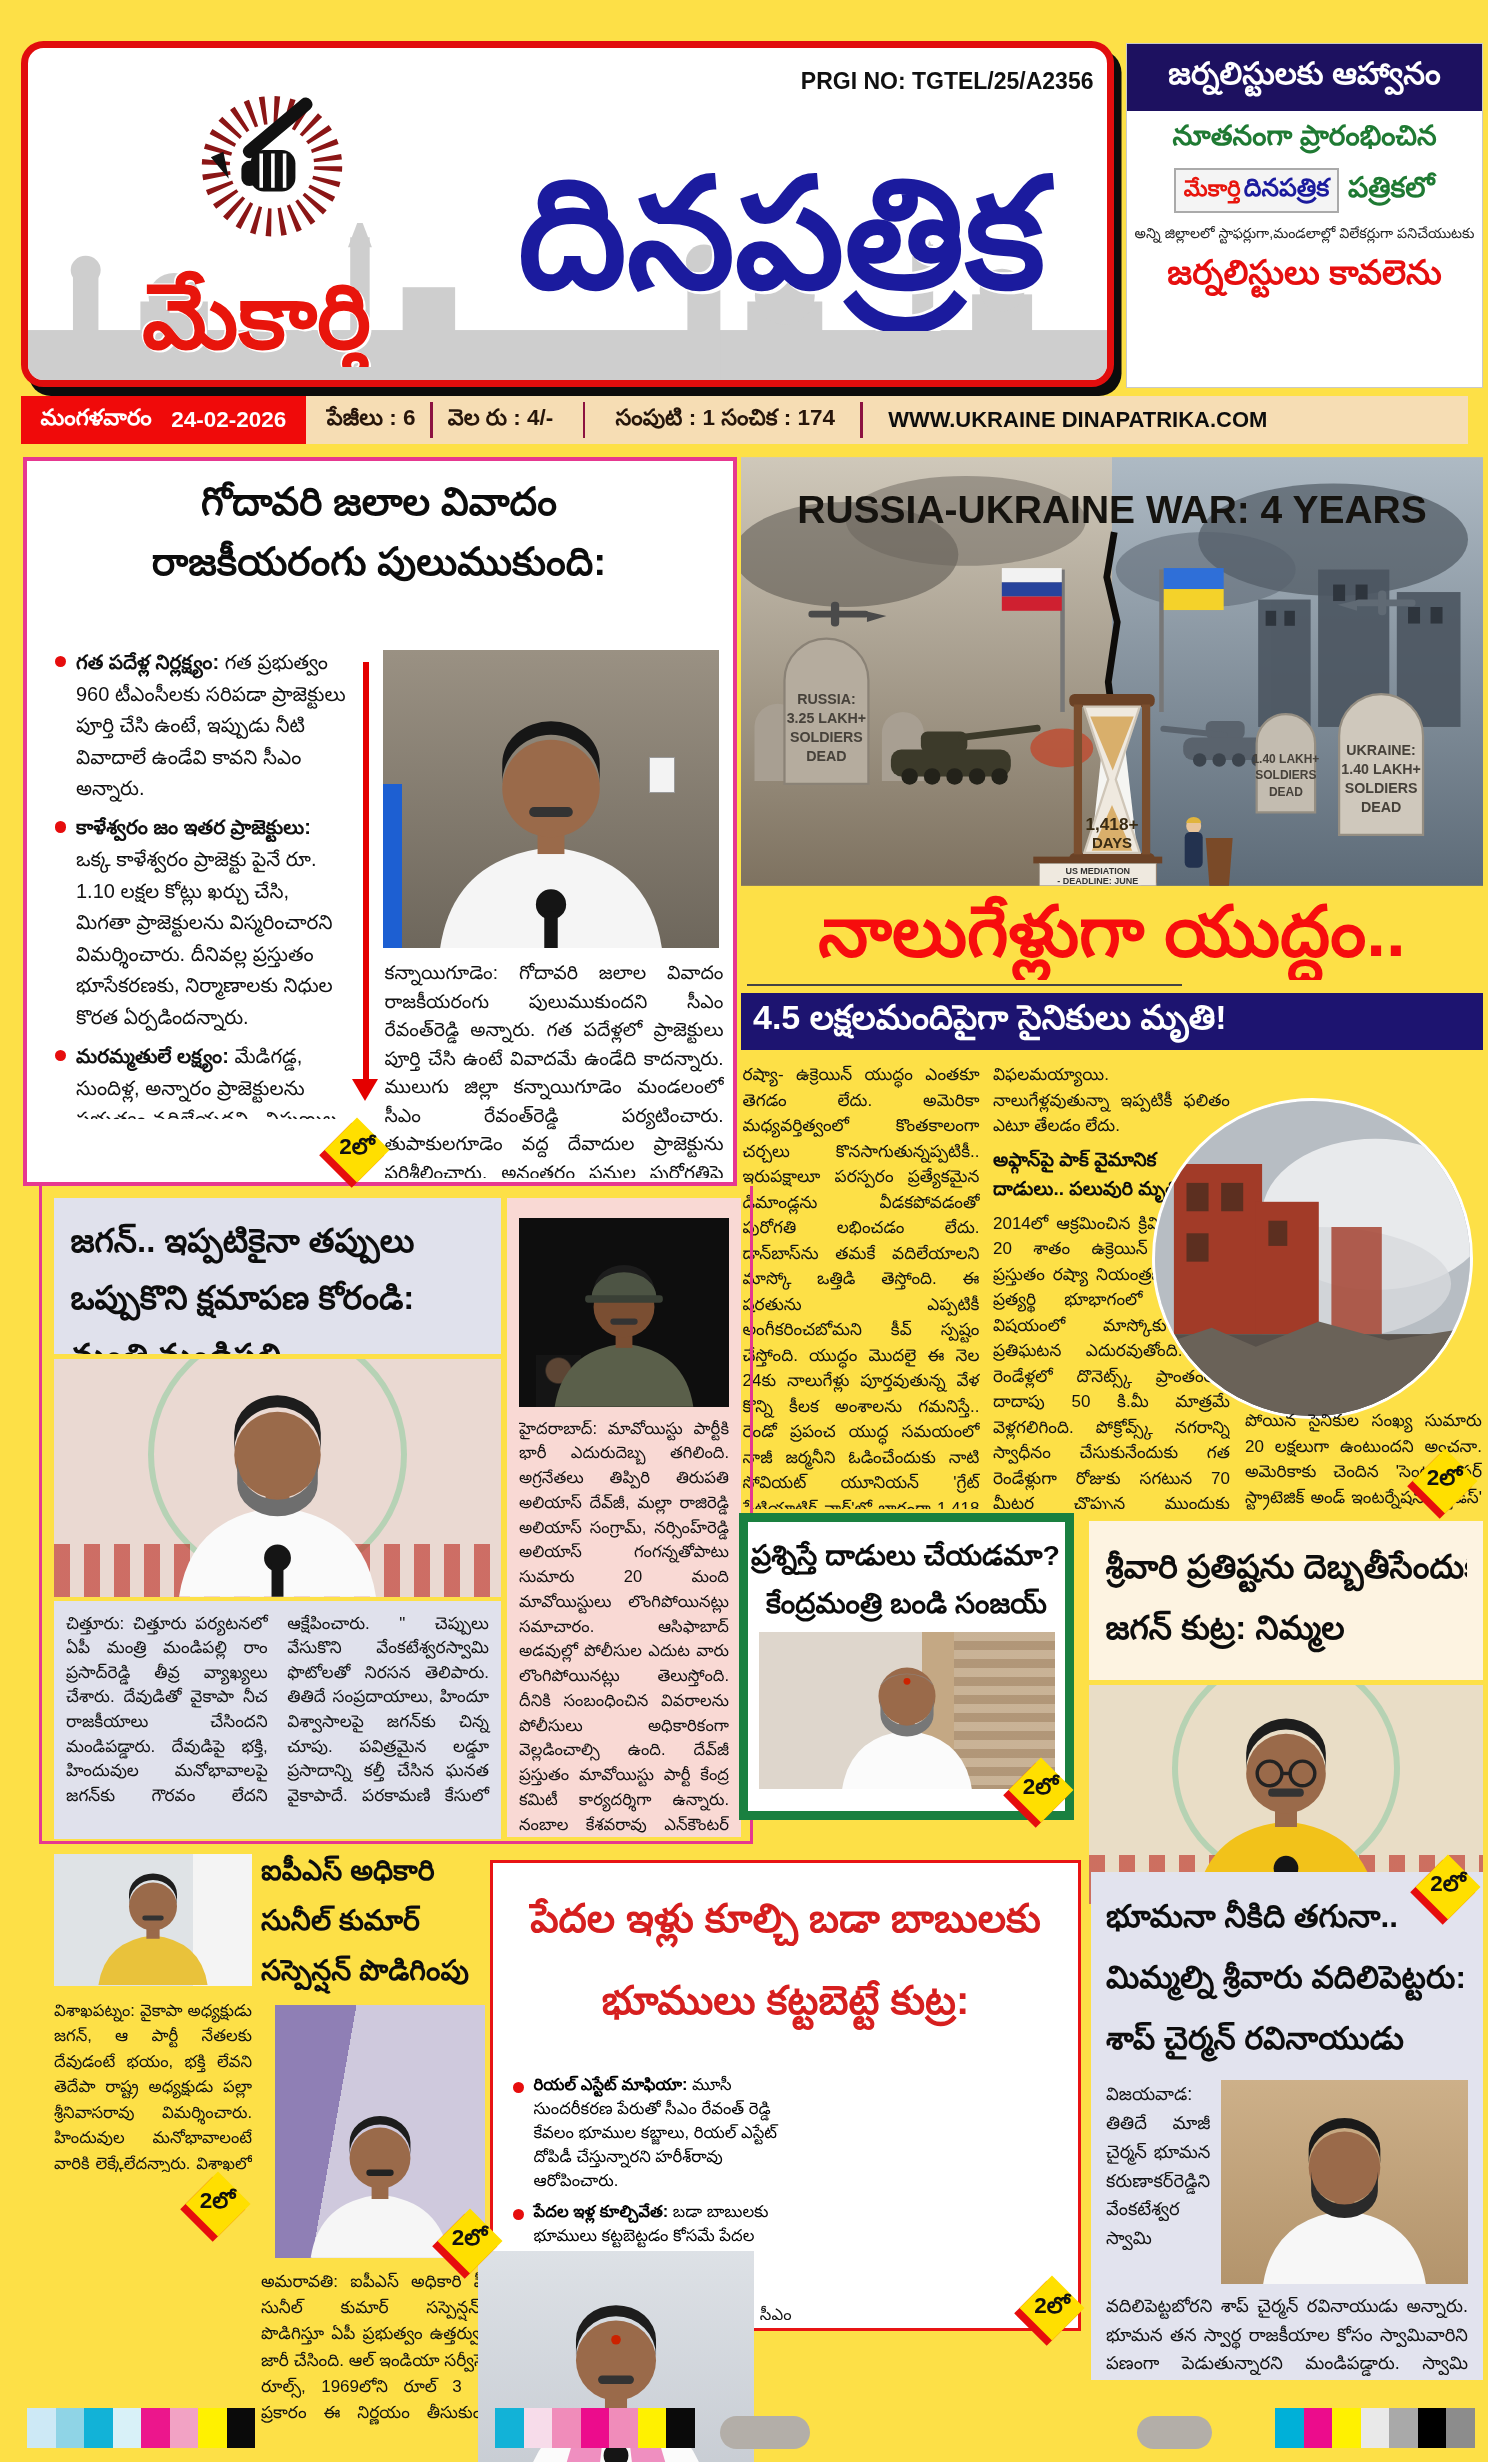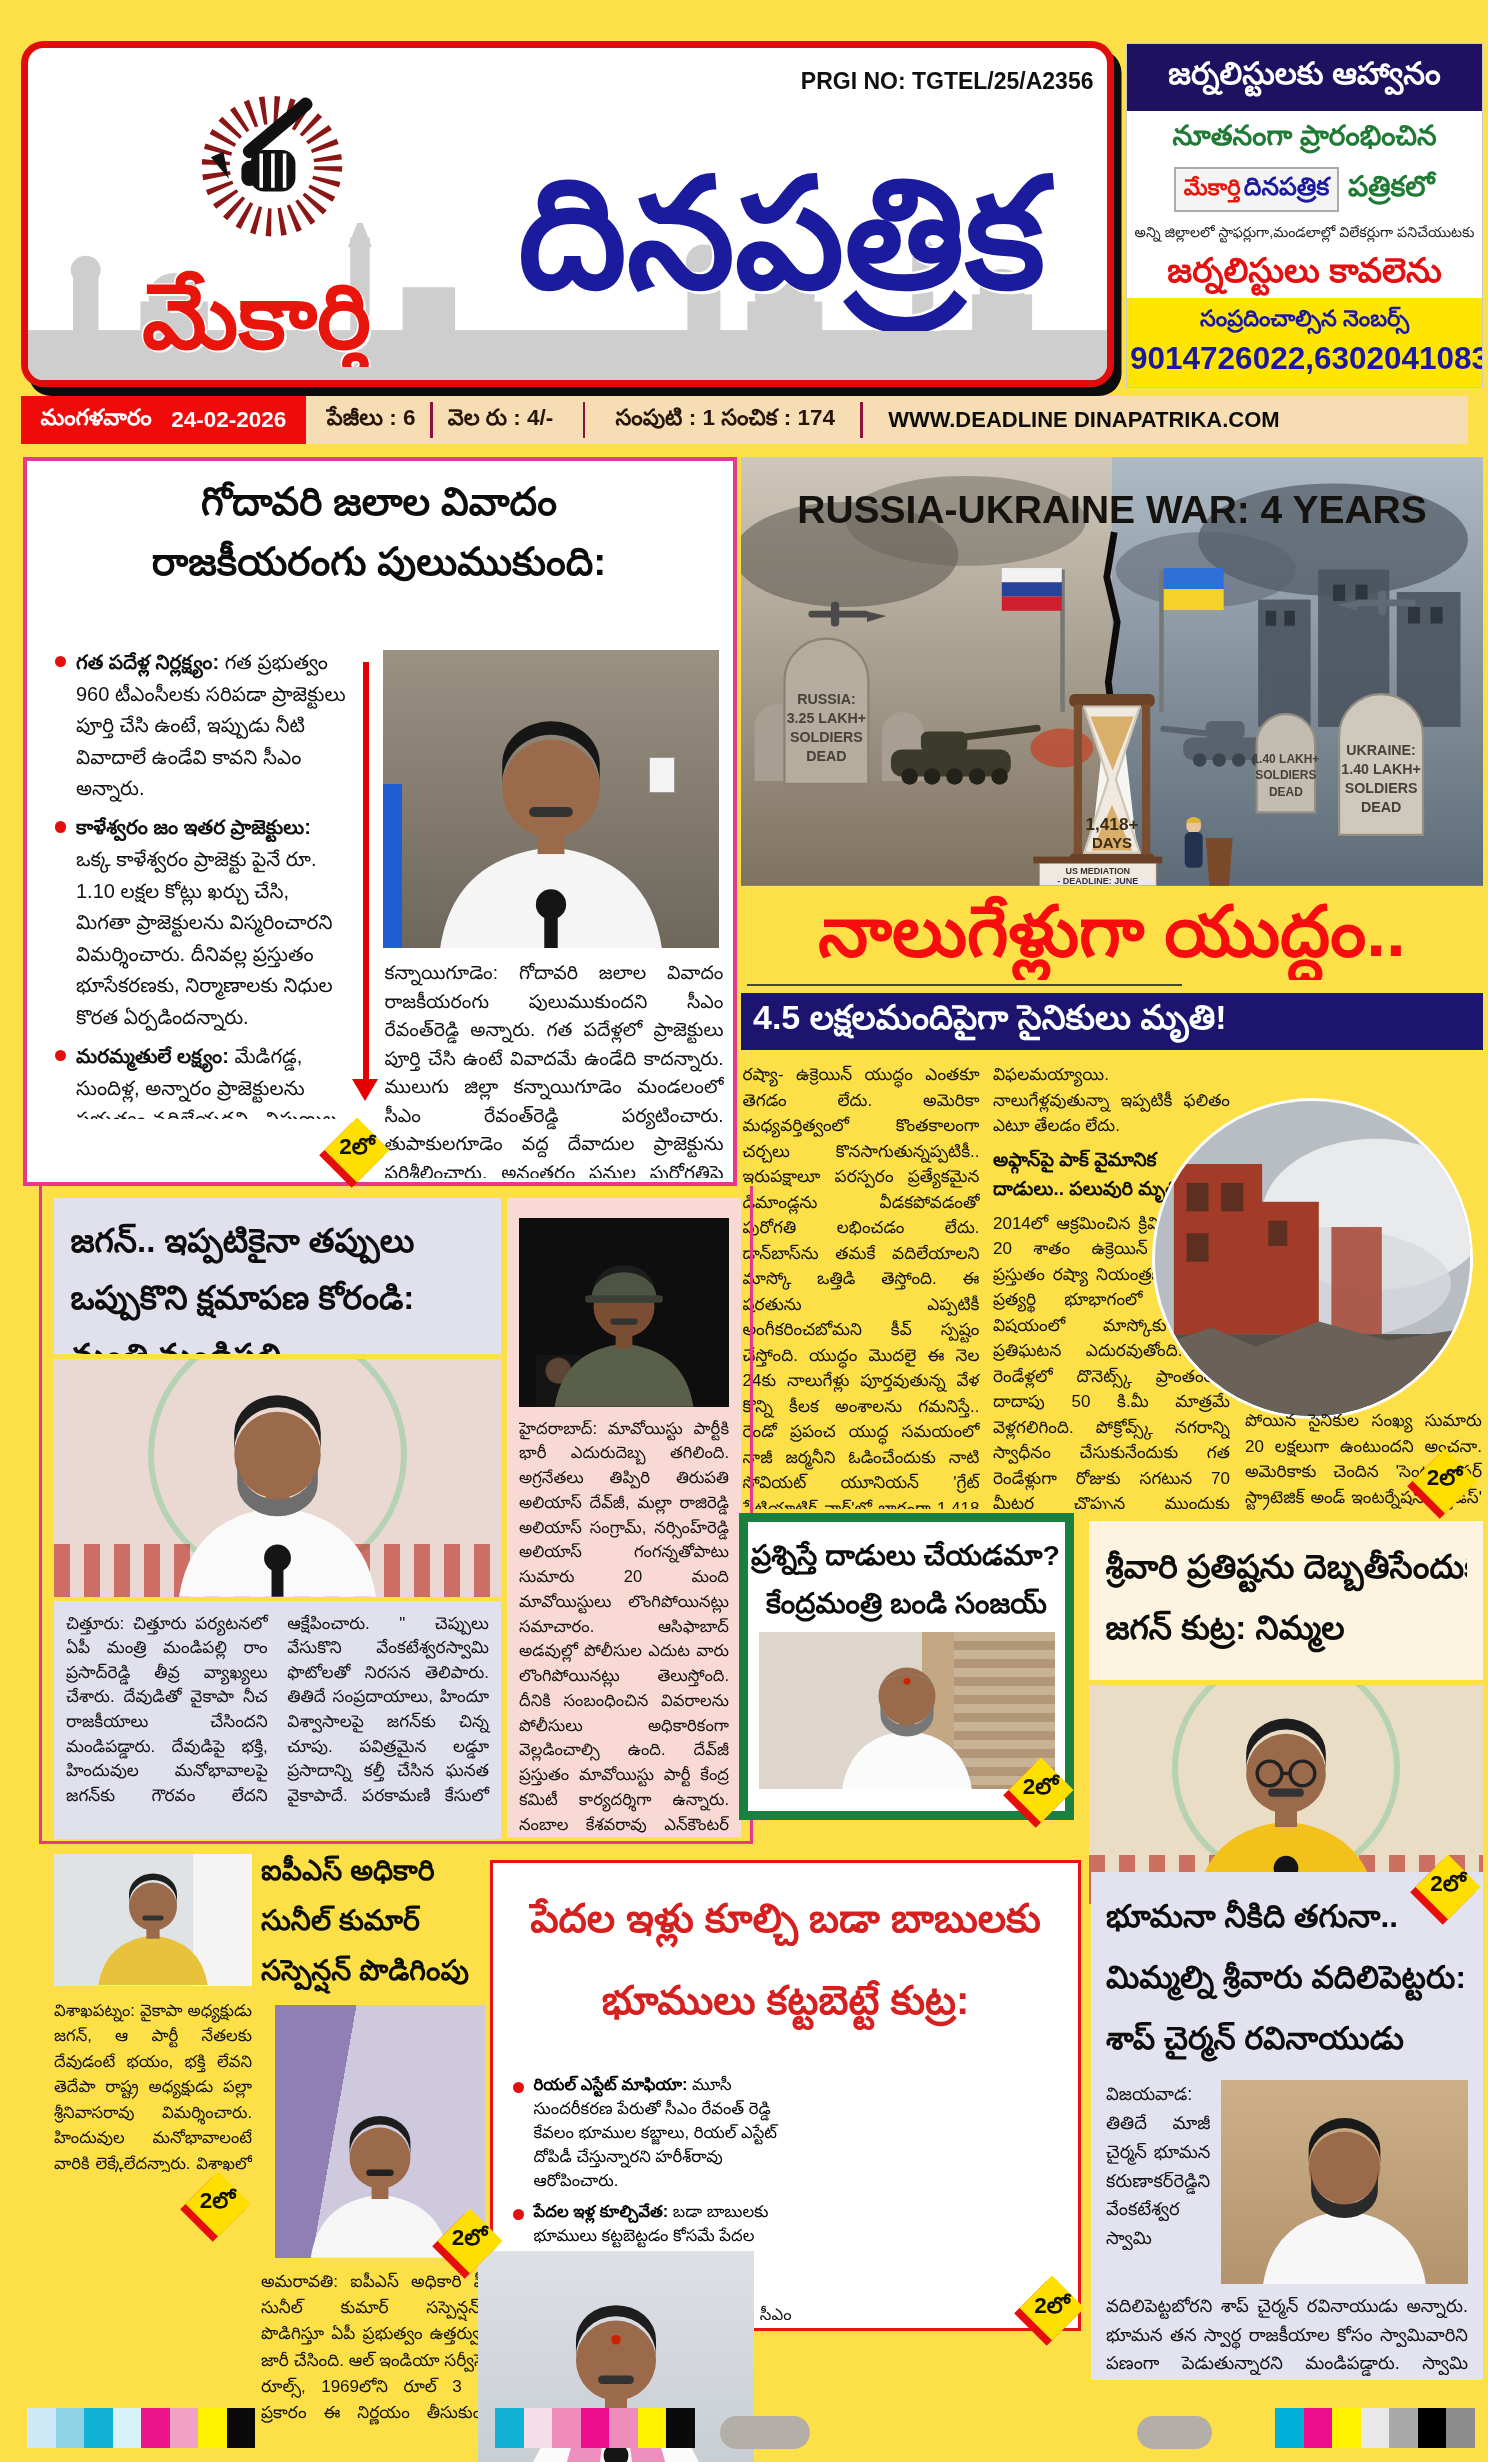--- a/index.html
+++ b/index.html
@@ -74,38 +74,34 @@
     <div style="color:#1f7a33;font-size:28px;font-weight:bold;text-align:center;margin-top:9px;white-space:nowrap;overflow:hidden;">నూతనంగా ప్రారంభించిన</div>
     <div style="display:flex;align-items:center;justify-content:center;gap:9px;margin-top:9px;">
       <span style="border:2.2px solid #aaa;padding:3px 7.5px;background:#f4f4f4;white-space:nowrap;overflow:hidden;">
         <span style="color:#e8150c;font-weight:bold;font-size:22.5px;">మేకార్తి</span>
         <span style="color:#1b1b9e;font-weight:bold;font-size:25px;">దినపత్రిక</span>
       </span>
       <span style="color:#1f7a33;font-size:28.5px;font-weight:bold;">పత్రికలో</span>
     </div>
     <div style="color:#222;font-size:14.2px;text-align:center;margin-top:12px;padding:0 6px;white-space:nowrap;overflow:hidden;">అన్ని జిల్లాలలో స్టాఫర్లుగా,మండలాల్లో విలేకర్లుగా పనిచేయుటకు</div>
     <div style="color:#e60f0f;font-size:34px;font-weight:bold;text-align:center;margin-top:7.5px;white-space:nowrap;overflow:hidden;">జర్నలిస్టులు కావలెను</div>
-    <div style="background:#ffe600;text-align:center;margin-top:auto;padding:7.5px 3px 10.5px;">
-      <div style="color:#1c16a8;font-size:22.5px;font-weight:bold;">సంప్రదించాల్సిన నెంబర్స్</div>
-      <div style="color:#1c16a8;font-size:31.5px;font-weight:bold;margin-top:3px;">9014726022,6302041083</div>
-    </div>
   </div>
 
   <div class="abs" style="left:21px;top:396px;width:1447px;height:48px;background:#f6ddb4;display:flex;align-items:center;">
     <div style="background:#f00a0a;color:#fff;height:100%;display:flex;align-items:center;gap:19.5px;padding:0 19.5px;font-weight:bold;font-size:22.5px;">
       <span>మంగళవారం</span>
       <span>24-02-2026</span>
     </div>
     <span style="font-size:22.5px;font-weight:bold;color:#26150a;margin-left:21px;">పేజీలు : 6</span>
     <span class="sep"></span>
     <span style="font-size:22.5px;font-weight:bold;color:#26150a;">వెల రు : 4/-</span>
     <span class="sep" style="margin:6px 30px;"></span>
     <span style="font-size:22.5px;font-weight:bold;color:#26150a;">సంపుటి : 1 సంచిక : 174</span>
     <span class="sep" style="margin:6px 25.5px;"></span>
-    <span style="font-size:22px;font-weight:bold;color:#0d0d0d;">WWW.DEADLINE DINAPATRIKA.COM</span>
+    <span style="font-size:22px;font-weight:bold;color:#0d0d0d;">WWW.UKRAINE DINAPATRIKA.COM</span>
   </div>
 
   <div class="abs" style="left:22.5px;top:457px;width:714px;height:729px;border:4.5px solid #e63890;background:#fff;">
     <div class="abs" style="left:22.5px;top:10.5px;width:660px;font-size:39px;font-weight:bold;color:#0d0d0d;line-height:1.55;">
       <div style="text-align:center;white-space:nowrap;overflow:hidden;">గోదావరి జలాల వివాదం</div>
       <div style="text-align:center;white-space:nowrap;overflow:hidden;">రాజకీయరంగు పులుముకుంది:</div>
     </div>
     <div class="abs" style="left:28.5px;top:186px;width:294px;height:472px;font-size:20px;line-height:1.58;color:#111;overflow:hidden;">
       <div class="bullet"><b>గత పదేళ్ల నిర్లక్ష్యం:</b><span> గత ప్రభుత్వం 960 టీఎంసీలకు సరిపడా ప్రాజెక్టులు పూర్తి చేసి ఉంటే, ఇప్పుడు నీటి వివాదాలే ఉండేవి కావని సీఎం అన్నారు.</span></div>
       <div class="bullet"><b>కాళేశ్వరం జం ఇతర ప్రాజెక్టులు:</b><span> ఒక్క కాళేశ్వరం ప్రాజెక్టు పైనే రూ. 1.10 లక్షల కోట్లు ఖర్చు చేసి, మిగతా ప్రాజెక్టులను విస్మరించారని విమర్శించారు. దీనివల్ల ప్రస్తుతం భూసేకరణకు, నిర్మాణాలకు నిధుల కొరత ఏర్పడిందన్నారు.</span></div>

